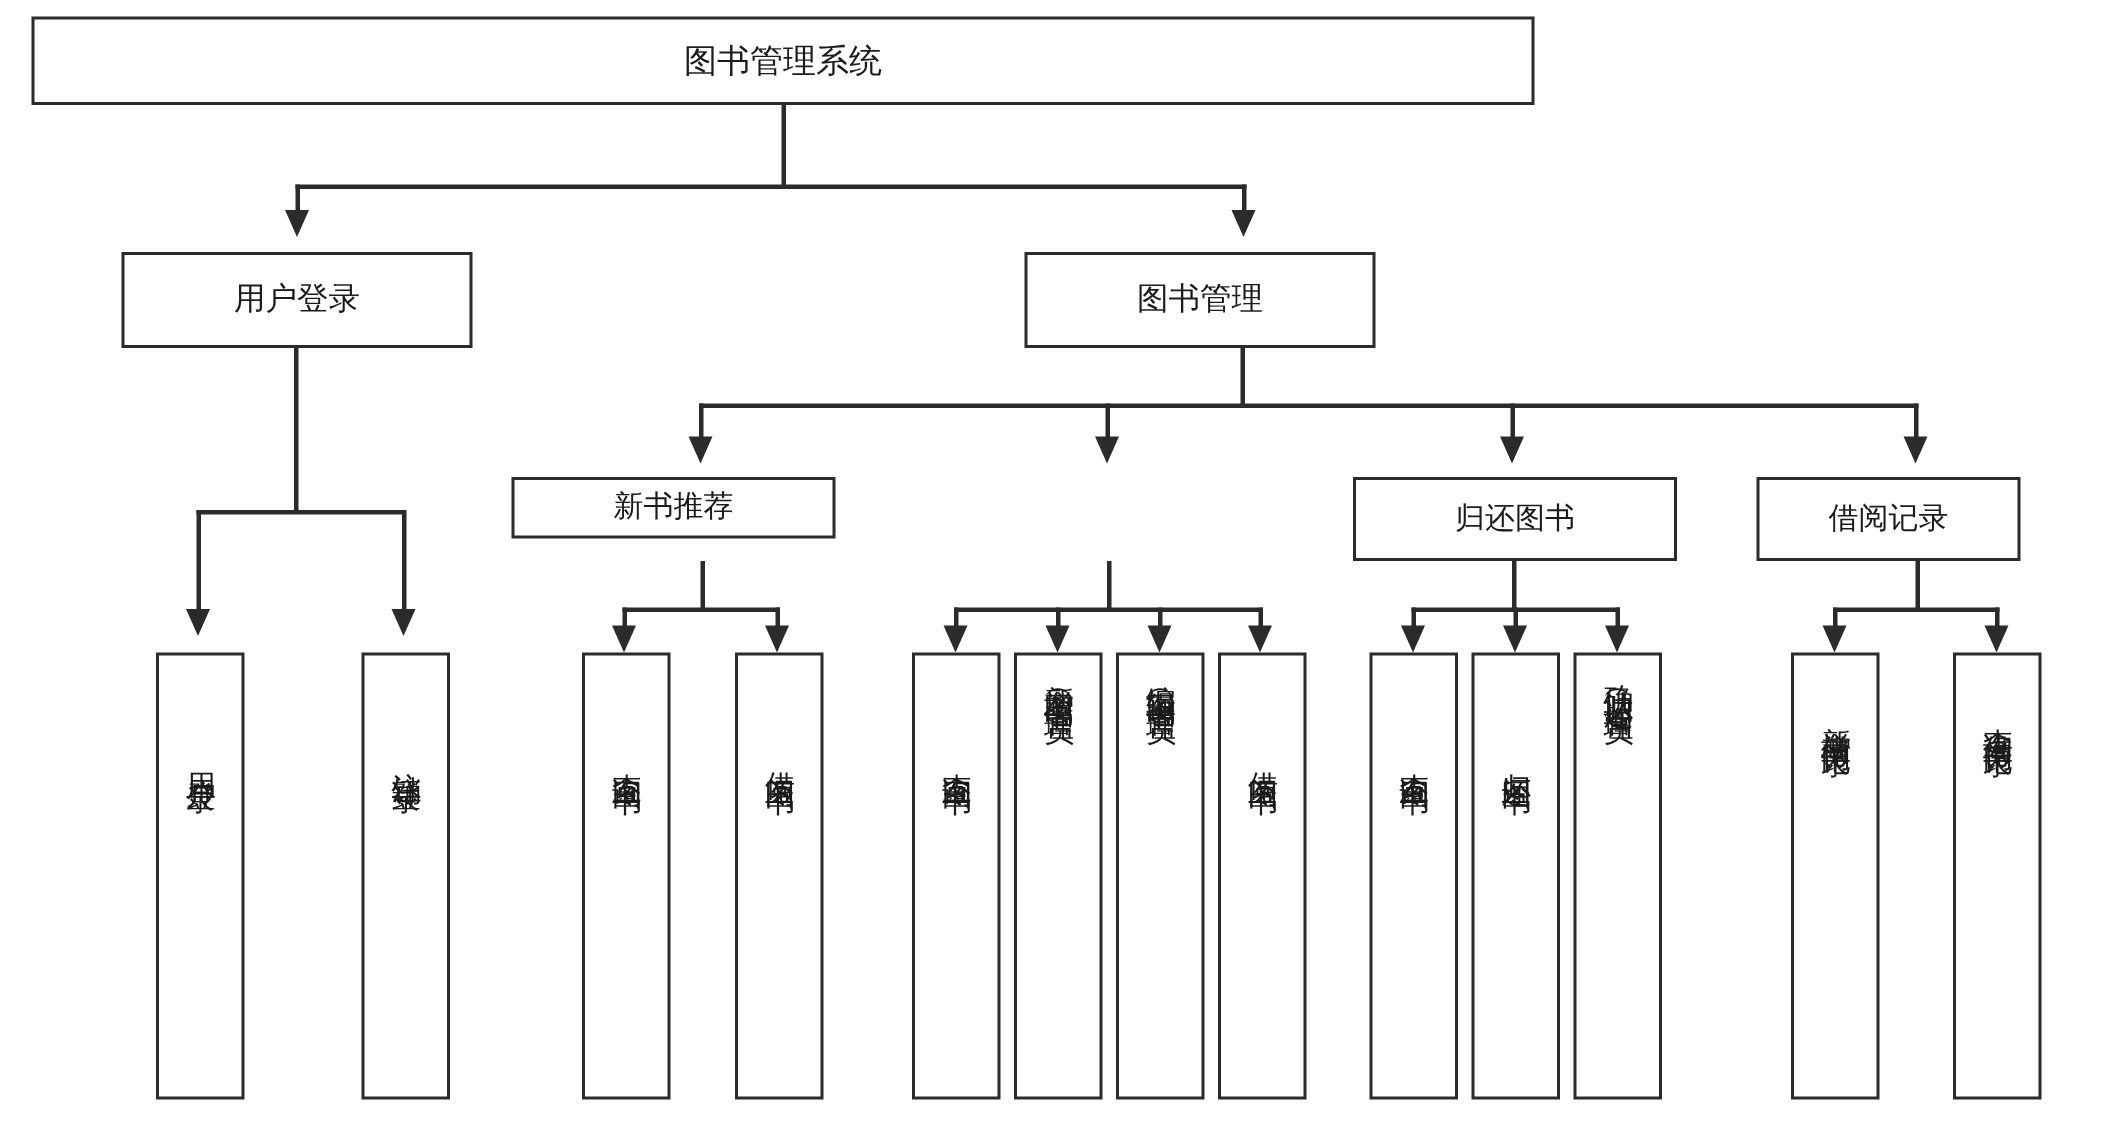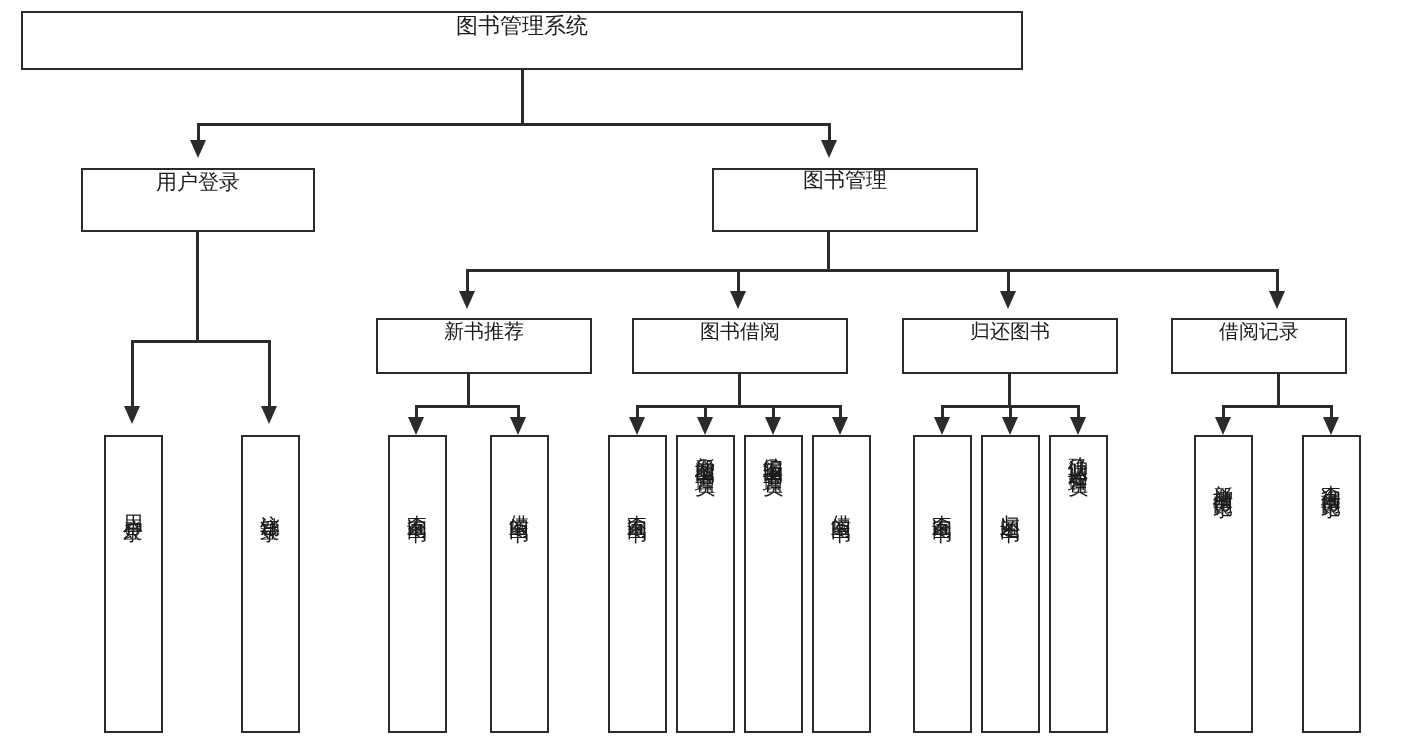--- a/index.html
+++ b/index.html
@@ -18,20 +18,21 @@
     background: #ffffff;
     overflow: hidden;
   }
   
   .node {
     position: absolute;
     box-sizing: border-box;
     background: #ffffff;
     border: 2px solid #2b2b2b;
     display: flex;
+    align-items: center;
     justify-content: center;
     color: #1b1b1b;
     text-align: center;
     line-height: 1.15;
   }
   .node.root {
     font-size: 22px;
   }
   .node.lvl1 {
     font-size: 21px;
@@ -93,21 +94,21 @@
 
   <div class="conn hline" style="left:197px; top:123px; width:634px; height:3px;"></div>
   <div class="conn vline" style="left:197px; top:123px; width:3px; height:20px;"></div>
   <div class="conn vline" style="left:828px; top:123px; width:3px; height:20px;"></div>
   <div class="arrow" style="left:190px; top:140px;"></div>
   <div class="arrow" style="left:821px; top:140px;"></div>
 
   <div class="node lvl1" style="left:81px; top:168px; width:234px; height:64px;">
     <span>用户登录</span>
   </div>
-  <div class="node lvl1" style="left:712px; top:168px; width:266px; height:64px;font-family:Liberation Mono, monospace;">
+  <div class="node lvl1" style="left:683px; top:168px; width:234px; height:64px;">
     <span>图书管理</span>
   </div>
 
   <div class="conn vline" style="left:196px; top:232px; width:3px; height:110px;"></div>
   <div class="conn hline" style="left:131px; top:340px; width:139px; height:3px;"></div>
   <div class="conn vline" style="left:131px; top:340px; width:3px; height:68px;"></div>
   <div class="conn vline" style="left:268px; top:340px; width:3px; height:68px;"></div>
   <div class="arrow" style="left:124px; top:406px;"></div>
   <div class="arrow" style="left:261px; top:406px;"></div>
 
@@ -122,25 +123,22 @@
   <div class="conn hline" style="left:466px; top:269px; width:813px; height:3px;"></div>
   <div class="conn vline" style="left:466px; top:269px; width:3px; height:24px;"></div>
   <div class="conn vline" style="left:737px; top:269px; width:3px; height:24px;"></div>
   <div class="conn vline" style="left:1007px; top:269px; width:3px; height:24px;"></div>
   <div class="conn vline" style="left:1276px; top:269px; width:3px; height:24px;"></div>
   <div class="arrow" style="left:459px; top:291px;"></div>
   <div class="arrow" style="left:730px; top:291px;"></div>
   <div class="arrow" style="left:1000px; top:291px;"></div>
   <div class="arrow" style="left:1269px; top:291px;"></div>
 
-  <div class="node lvl2" style="left:376px; top:318px; width:216px; height:56px;">
+  <div class="node lvl2" style="left:341px; top:318px; width:216px; height:41px;">
     <span>新书推荐</span>
-  </div>
-  <div class="node lvl2" style="left:632px; top:318px; width:216px; height:56px;">
-    <span>图书借阅</span>
   </div>
   <div class="node lvl2" style="left:902px; top:318px; width:216px; height:56px;">
     <span>归还图书</span>
   </div>
   <div class="node lvl2" style="left:1171px; top:318px; width:176px; height:56px;">
     <span>借阅记录</span>
   </div>
 
   <div class="conn vline" style="left:467px; top:374px; width:3px; height:34px;"></div>
   <div class="conn hline" style="left:415px; top:405px; width:105px; height:3px;"></div>

